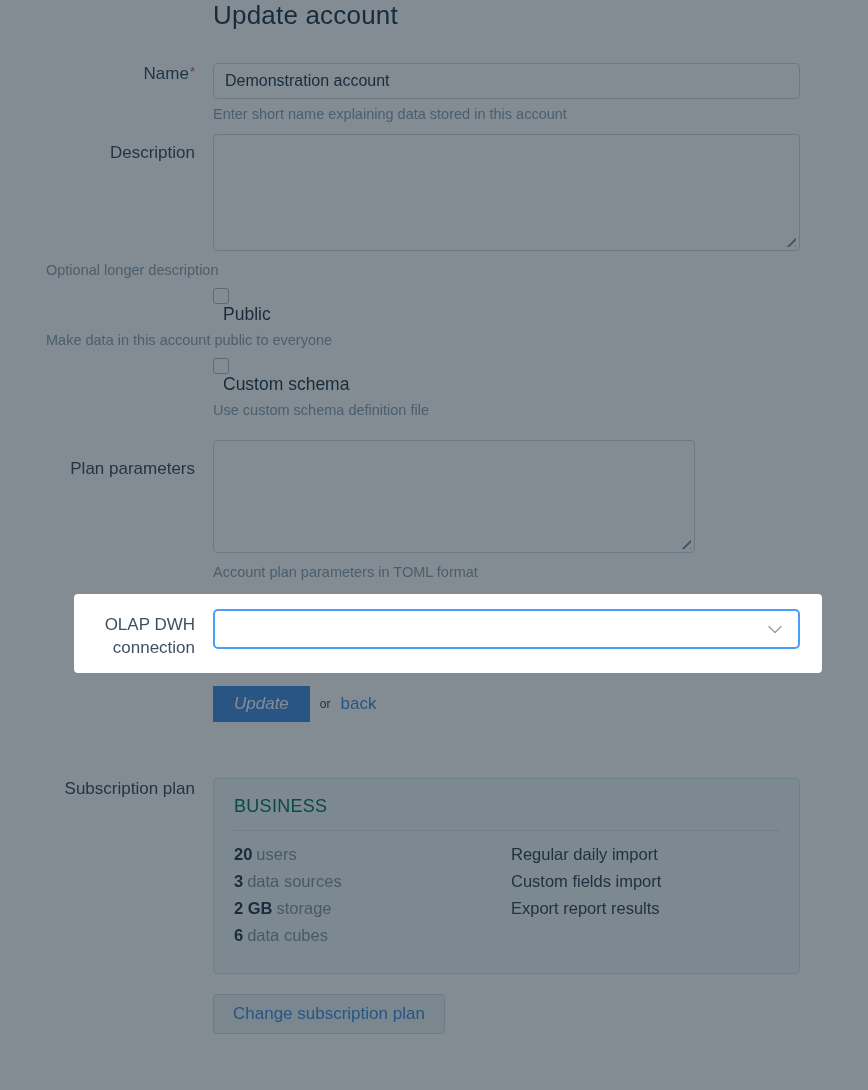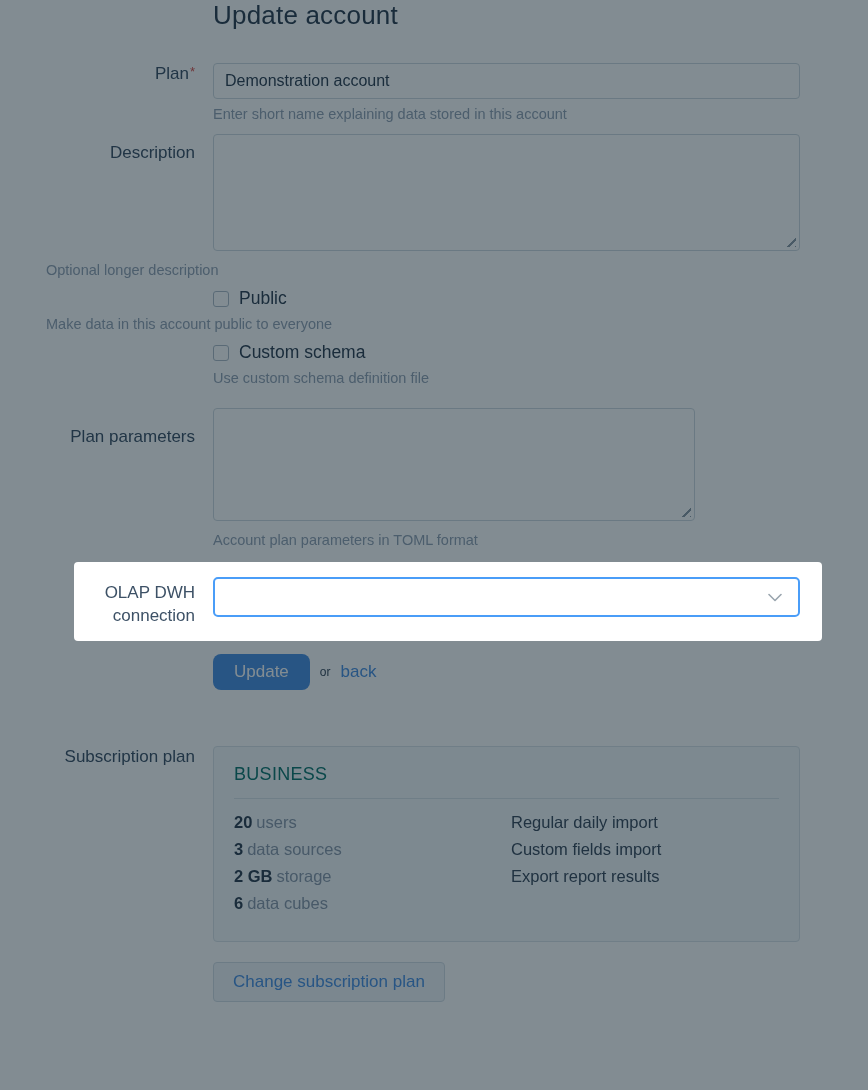--- a/index.html
+++ b/index.html
@@ -44,21 +44,21 @@
   .grip{
     position:absolute;right:4px;bottom:4px;width:10px;height:10px;
     background:repeating-linear-gradient(135deg,transparent 0 2px,#8c9aa6 2px 3.6px,transparent 3.6px 5.6px);
     clip-path:polygon(100% 0,100% 100%,0 100%);
   }
   .help{
     margin:7px 0 12px 213px;
     font-size:14.5px;color:#93a2b4;
   }
   .help-tight{margin-bottom:10px;margin-left:46px;}
-  .cb-row{display:flex;align-items:center;margin:2px 0 4px 213px;}
+  .cb-row{display:flex;align-items:flex-start;margin:2px 0 4px 213px;flex-direction:column;}
   .cb-box{
     width:16px;height:16px;box-sizing:border-box;flex:none;
     border:1.5px solid #aebbc7;border-radius:3px;background:#fff;cursor:pointer;
   }
   .cb-label{margin-left:10px;font-size:17.5px;color:#2e3f51;}
   
   .spotlight{
     position:relative;z-index:20;
     margin-top:14px;padding:15px 0 13px;
   }
@@ -69,22 +69,22 @@
   .select{
     width:587px;height:40px;box-sizing:border-box;
     border:2px solid #4a9df8;border-radius:5px;background:#fff;
     display:flex;align-items:center;justify-content:space-between;
     padding:0 12px;cursor:pointer;
   }
   .select .sel-value{font-size:16px;color:#2e3f51;}
   .chev{flex:none;margin-right:4px;}
   .actions{display:flex;align-items:center;margin:13px 0 0 213px;}
   .btn-primary{
-    background:#4a90e2;color:#ffffff;border:none;border-radius:8px;
-    font-family:inherit;font-size:17px;padding:8px 21px;cursor:pointer;
+    background:#4a90e2;color:#ffffff;border:none;border-radius:0;
+    font-family:inherit;font-size:17px;padding:8px 21px;cursor:pointer;font-style:italic;
   }
   .or-text{margin:0 10px;font-size:12px;color:#3a4a5c;}
   .link{font-size:17px;color:#4a90e2;text-decoration:none;cursor:pointer;}
   .sub-section{margin-top:56px;}
   .plan-card{
     width:587px;box-sizing:border-box;
     background:#f4f8fa;border:1px solid #dbe3e9;border-radius:4px;
     padding:17px 20px 24px;
   }
   .plan-name{font-size:18px;color:#0f766e;letter-spacing:0.3px;}
@@ -104,21 +104,21 @@
 </head>
 <body>
 
 <div class="page">
   <div class="content">
 
     <h1 class="title">Update account</h1>
 
     
     <div class="row">
-      <div class="row-label"><span>Plan</span><sup class="req">*</sup></div>
+      <div class="row-label"><span>Name</span><sup class="req">*</sup></div>
       <div class="ctl">
         <input class="text-input" type="text" value="Demonstration account" style="">
       </div>
     </div>
     <div class="help">Enter short name explaining data stored in this account</div>
 
     
     <div class="row">
       <div class="row-label" style="padding-top:8px;">Description</div>
       <div class="ctl">

